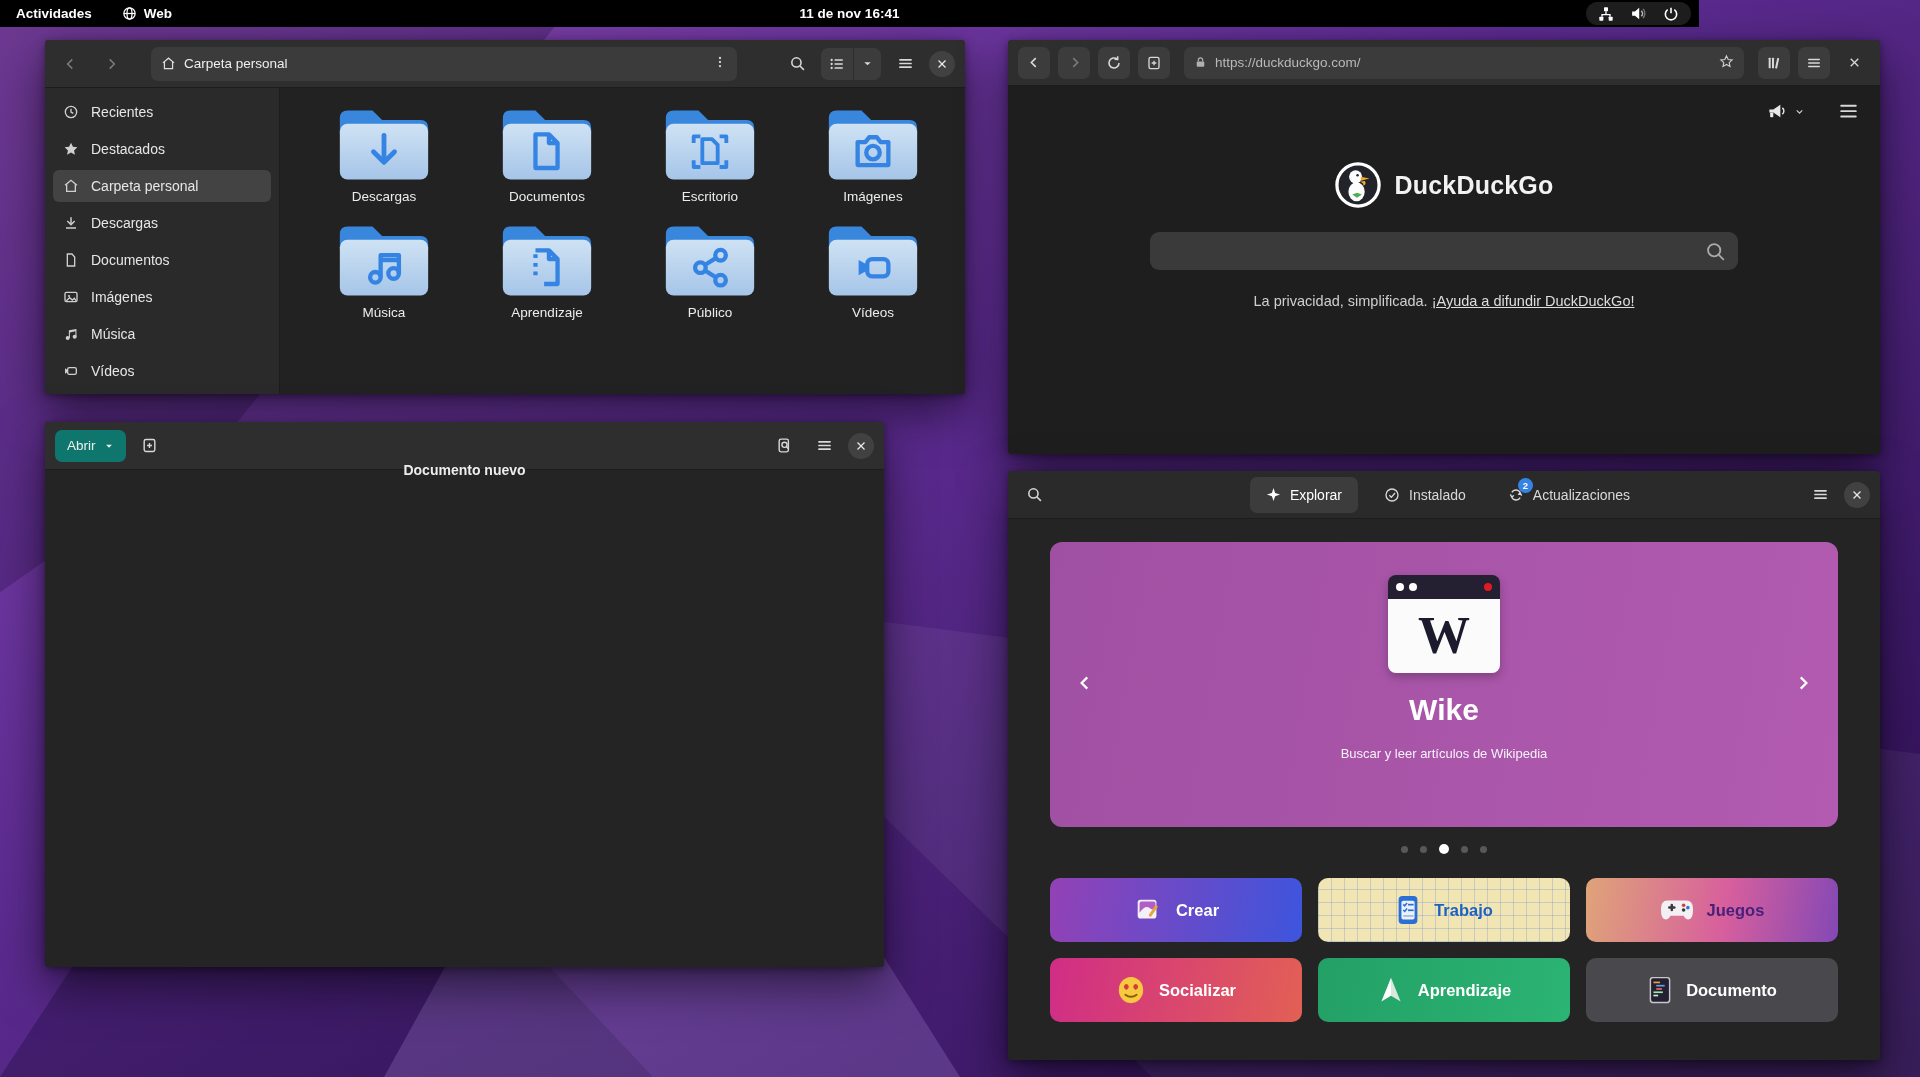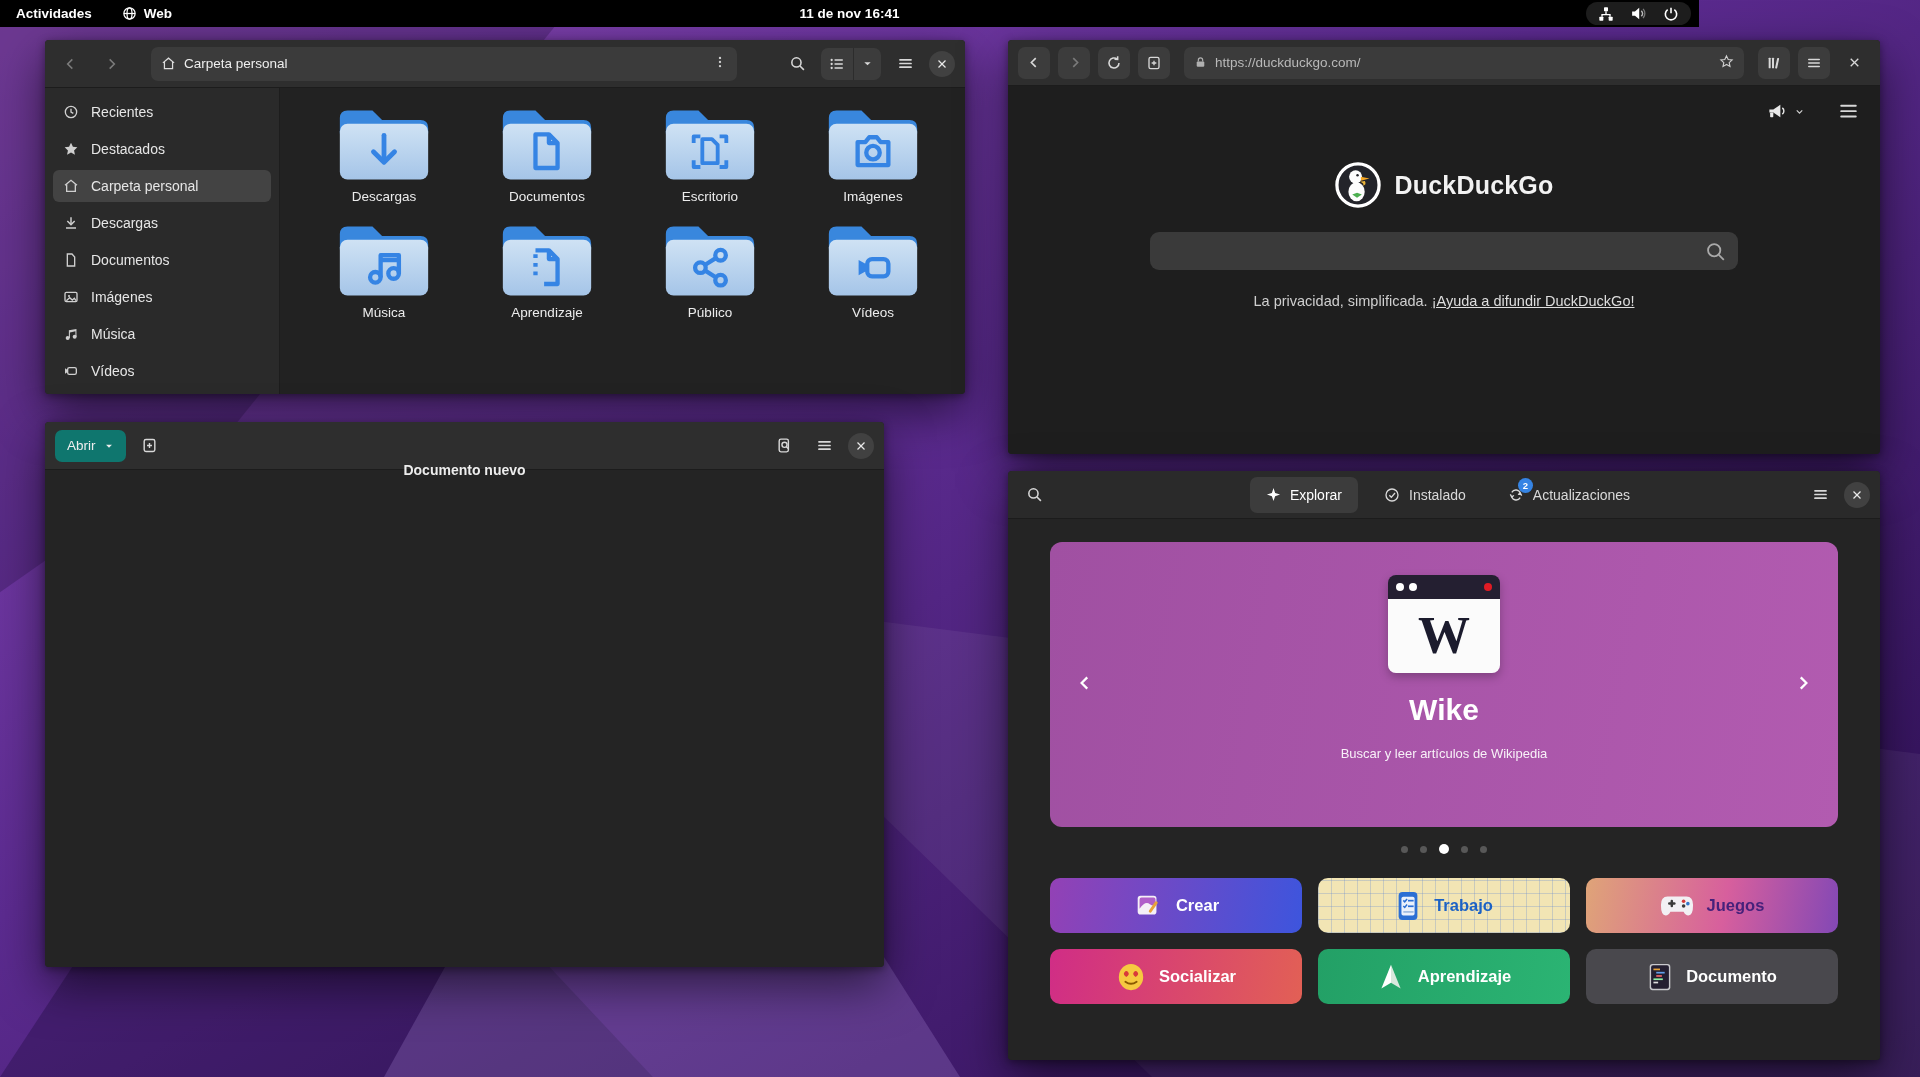--- a/index.html
+++ b/index.html
@@ -108,21 +108,21 @@
   .wike-dot { width:8px; height:8px; border-radius:50%; background:#fff; }
   .wike-dot.red { margin-left:auto; background:#e члена01b24; background:#e01b24; }
   .wike-body { height:74px; background:#fbfbfb; display:flex; align-items:center; justify-content:center; }
   .wike-w { font-family:"Liberation Serif", serif; font-weight:bold; font-size:52px; color:#1b1b2d; line-height:1; }
   .car-title { margin-top:20px; font-size:30px; font-weight:bold; color:#fff; }
   .car-sub { margin-top:19px; font-size:13px; color:rgba(255,255,255,.92); }
   .car-dots { display:flex; justify-content:center; align-items:center; gap:12px; margin-top:17px; height:10px; }
   .dot { width:7px; height:7px; border-radius:50%; background:#585858; cursor:pointer; }
   .dot.active { width:10px; height:10px; background:#ffffff; }
   .cat-grid { margin-top:24px; display:grid; grid-template-columns:repeat(3,252px); gap:16px; }
-  .cat-tile { height:55px; border-radius:10px; display:flex; align-items:center; justify-content:center;
+  .cat-tile { height:64px; border-radius:10px; display:flex; align-items:center; justify-content:center;
     gap:13px; font-size:16.5px; font-weight:bold; color:#fff; cursor:pointer; }
   .cat-crear { background:linear-gradient(100deg,#9341b5,#3d55dd); }
   .cat-trabajo { background:
       repeating-linear-gradient(0deg, rgba(90,130,210,.28) 0 1px, transparent 1px 13px),
       repeating-linear-gradient(90deg, rgba(90,130,210,.28) 0 1px, transparent 1px 13px),
       #f2e5b4;
     color:#1c62c5; }
   .cat-juegos { background:linear-gradient(100deg,#dfa478,#d75f9d 55%,#8348b5); color:#46217b; }
   .cat-social { background:linear-gradient(100deg,#d02d86,#e26055); }
   .cat-aprend { background:linear-gradient(100deg,#23a066,#2bb473); }

